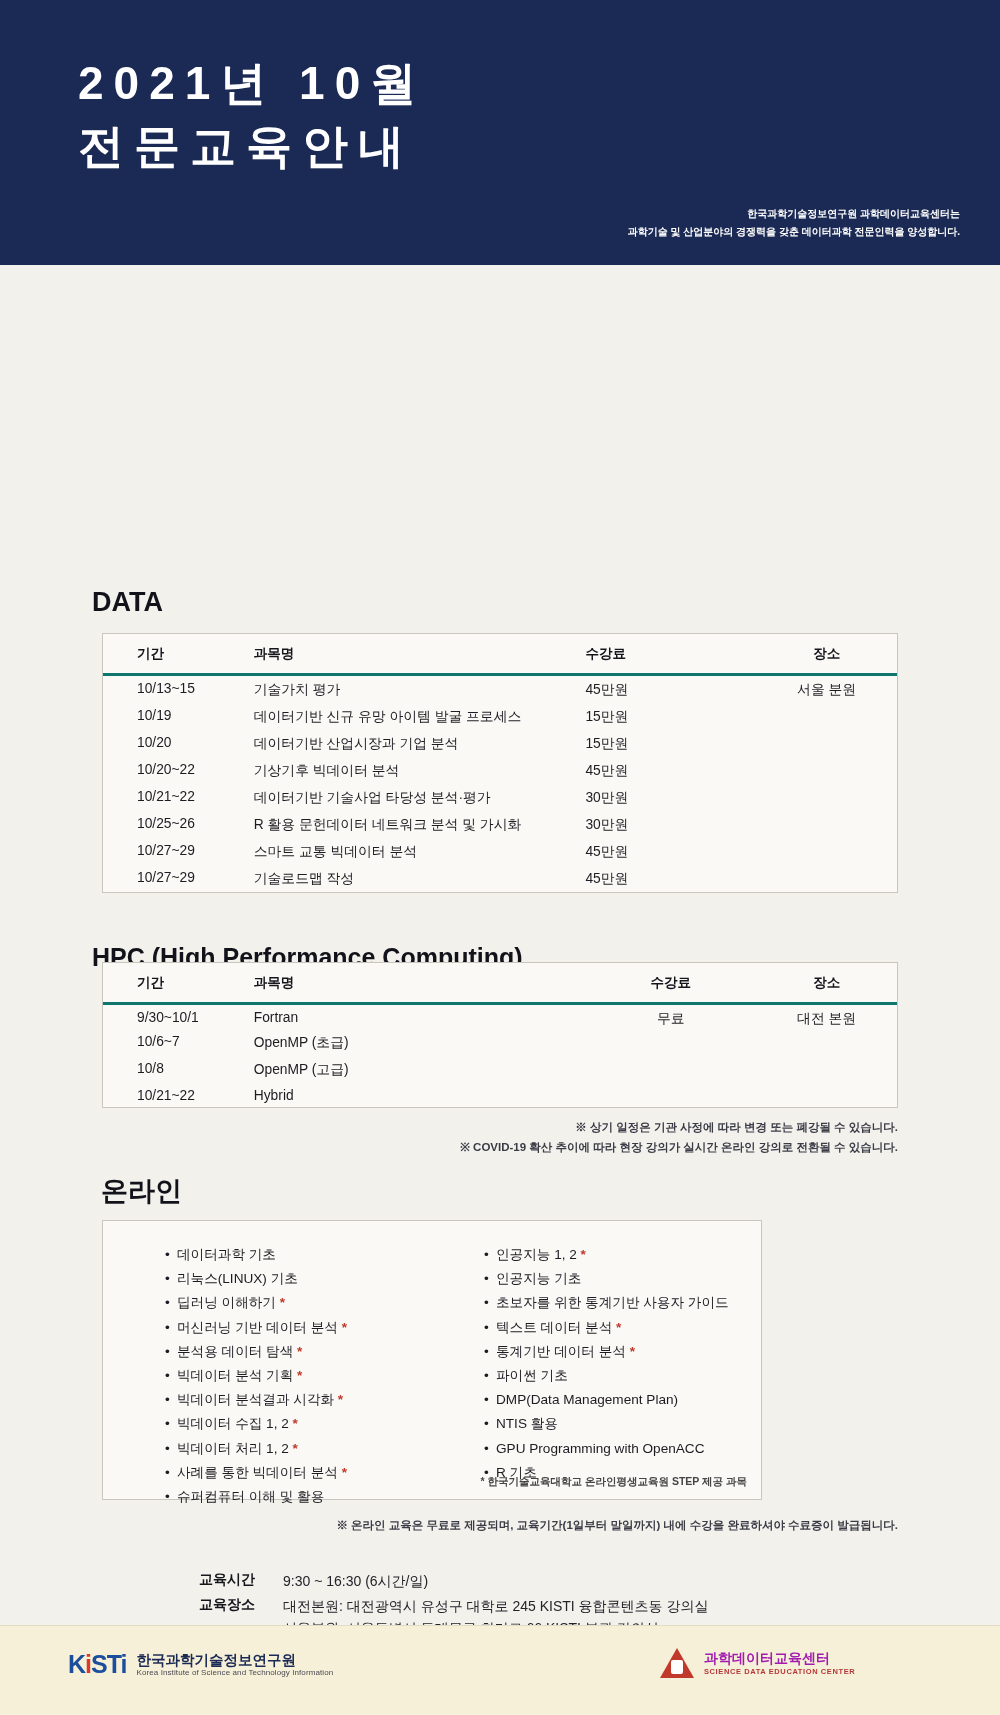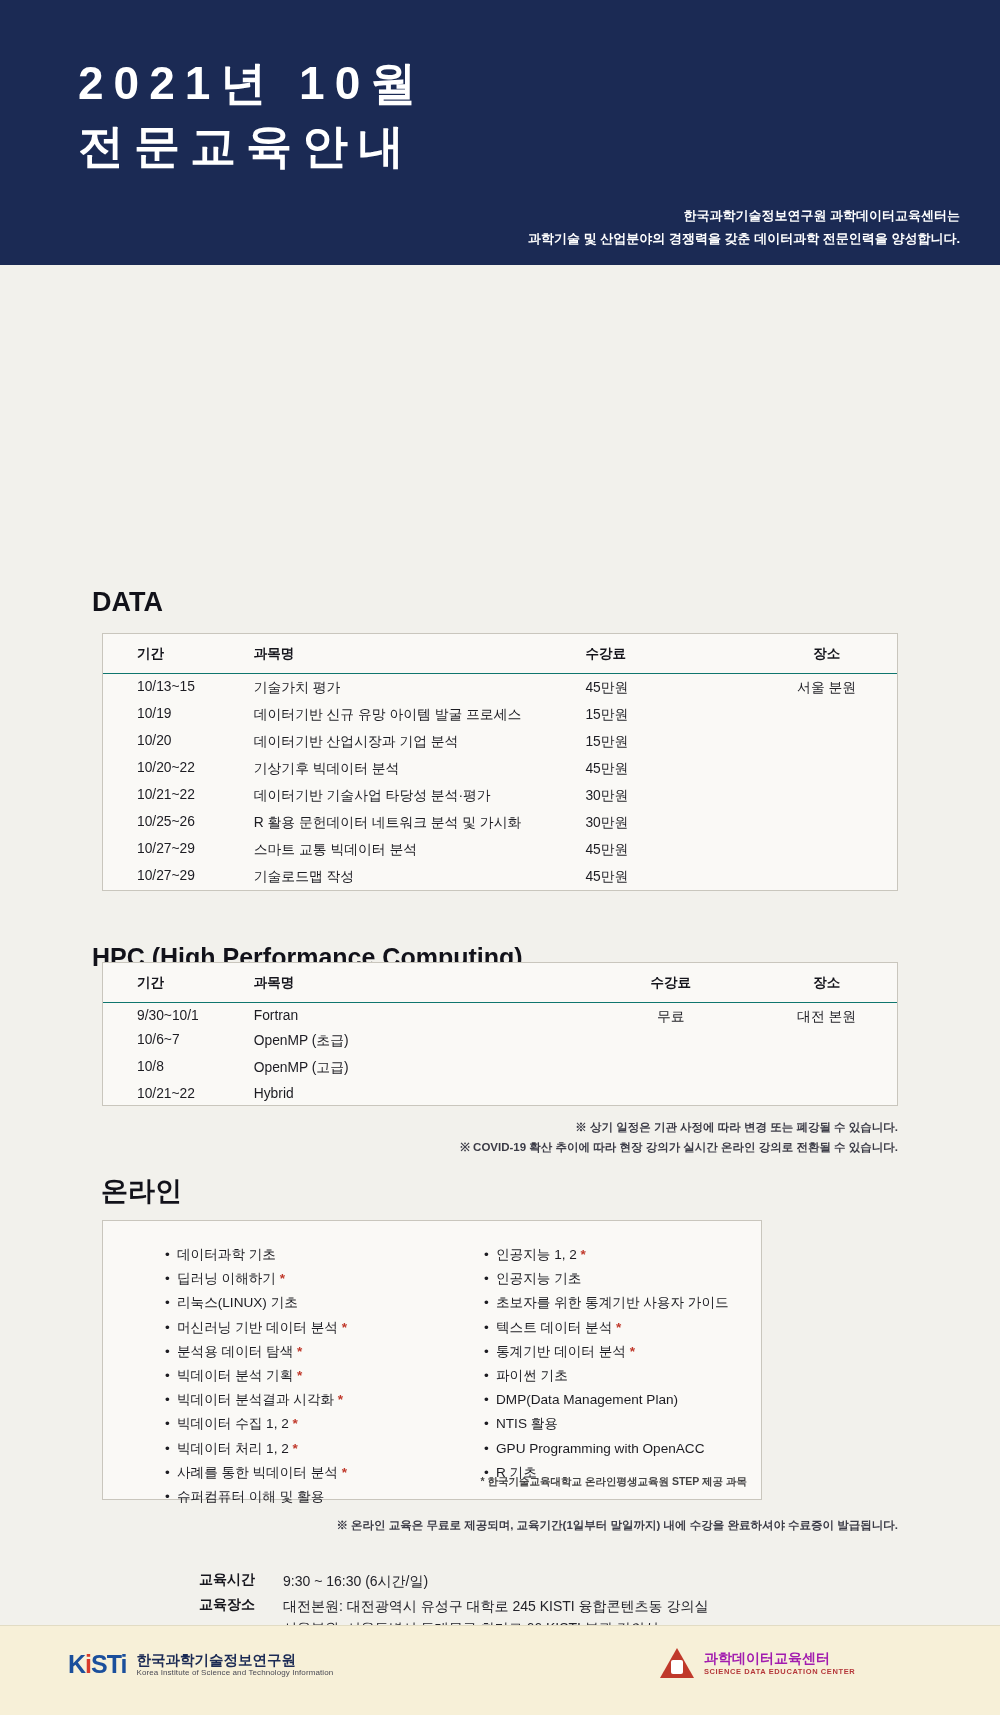--- a/index.html
+++ b/index.html
@@ -28,21 +28,21 @@
     font-weight:bold;
     letter-spacing:10px;
     line-height:1.38;
     white-space:pre-line;
   }
   .header-sub {
     position:absolute;
     right:40px; top:205px;
     text-align:right;
     color:#ffffff;
-    font-size:13px;
+    font-size:10px;
     font-weight:bold;
     line-height:1.75;
   }
 
   
   .content { padding:0 0 0 0; position:relative; }
 
   .section-title {
     font-size:27px;
     font-weight:bold;
@@ -60,21 +60,21 @@
     width:796px;
     border:1px solid #c9c6bd;
     background:#faf9f6;
   }
   .tbl { width:100%; border-collapse:collapse; }
   .tbl thead th {
     font-size:13.5px;
     font-weight:bold;
     color:#15151c;
     padding:11px 0 10px 0;
-    border-bottom:1px solid #0f766e;
+    border-bottom:3px solid #0f766e;
     text-align:left;
   }
   .tbl tbody td {
     font-size:13.8px;
     color:#1c1c22;
     padding:4.5px 0;
     vertical-align:top;
   }
   .col-period { width:150px; padding-left:34px !important; }
   .col-name   { width:330px; }
@@ -320,22 +320,22 @@
     <div>※ 상기 일정은 기관 사정에 따라 변경 또는 폐강될 수 있습니다.</div>
     <div>※ COVID-19 확산 추이에 따라 현장 강의가 실시간 온라인 강의로 전환될 수 있습니다.</div>
   </div>
 
   <div class="section-title sec-online-title">온라인</div>
 
   <div class="online-box">
     <div class="online-col left">
       <ul id="online-left-list">
           <li><span>데이터과학 기초</span></li>
+          <li><span>리눅스(LINUX) 기초</span></li>
           <li><span>딥러닝 이해하기</span><span class="star"> *</span></li>
-          <li><span>리눅스(LINUX) 기초</span></li>
           <li><span>머신러닝 기반 데이터 분석</span><span class="star"> *</span></li>
           <li><span>분석용 데이터 탐색</span><span class="star"> *</span></li>
           <li><span>빅데이터 분석 기획</span><span class="star"> *</span></li>
           <li><span>빅데이터 분석결과 시각화</span><span class="star"> *</span></li>
           <li><span>빅데이터 수집 1, 2</span><span class="star"> *</span></li>
           <li><span>빅데이터 처리 1, 2</span><span class="star"> *</span></li>
           <li><span>사례를 통한 빅데이터 분석</span><span class="star"> *</span></li>
           <li><span>슈퍼컴퓨터 이해 및 활용</span></li>
         </ul>
     </div>

